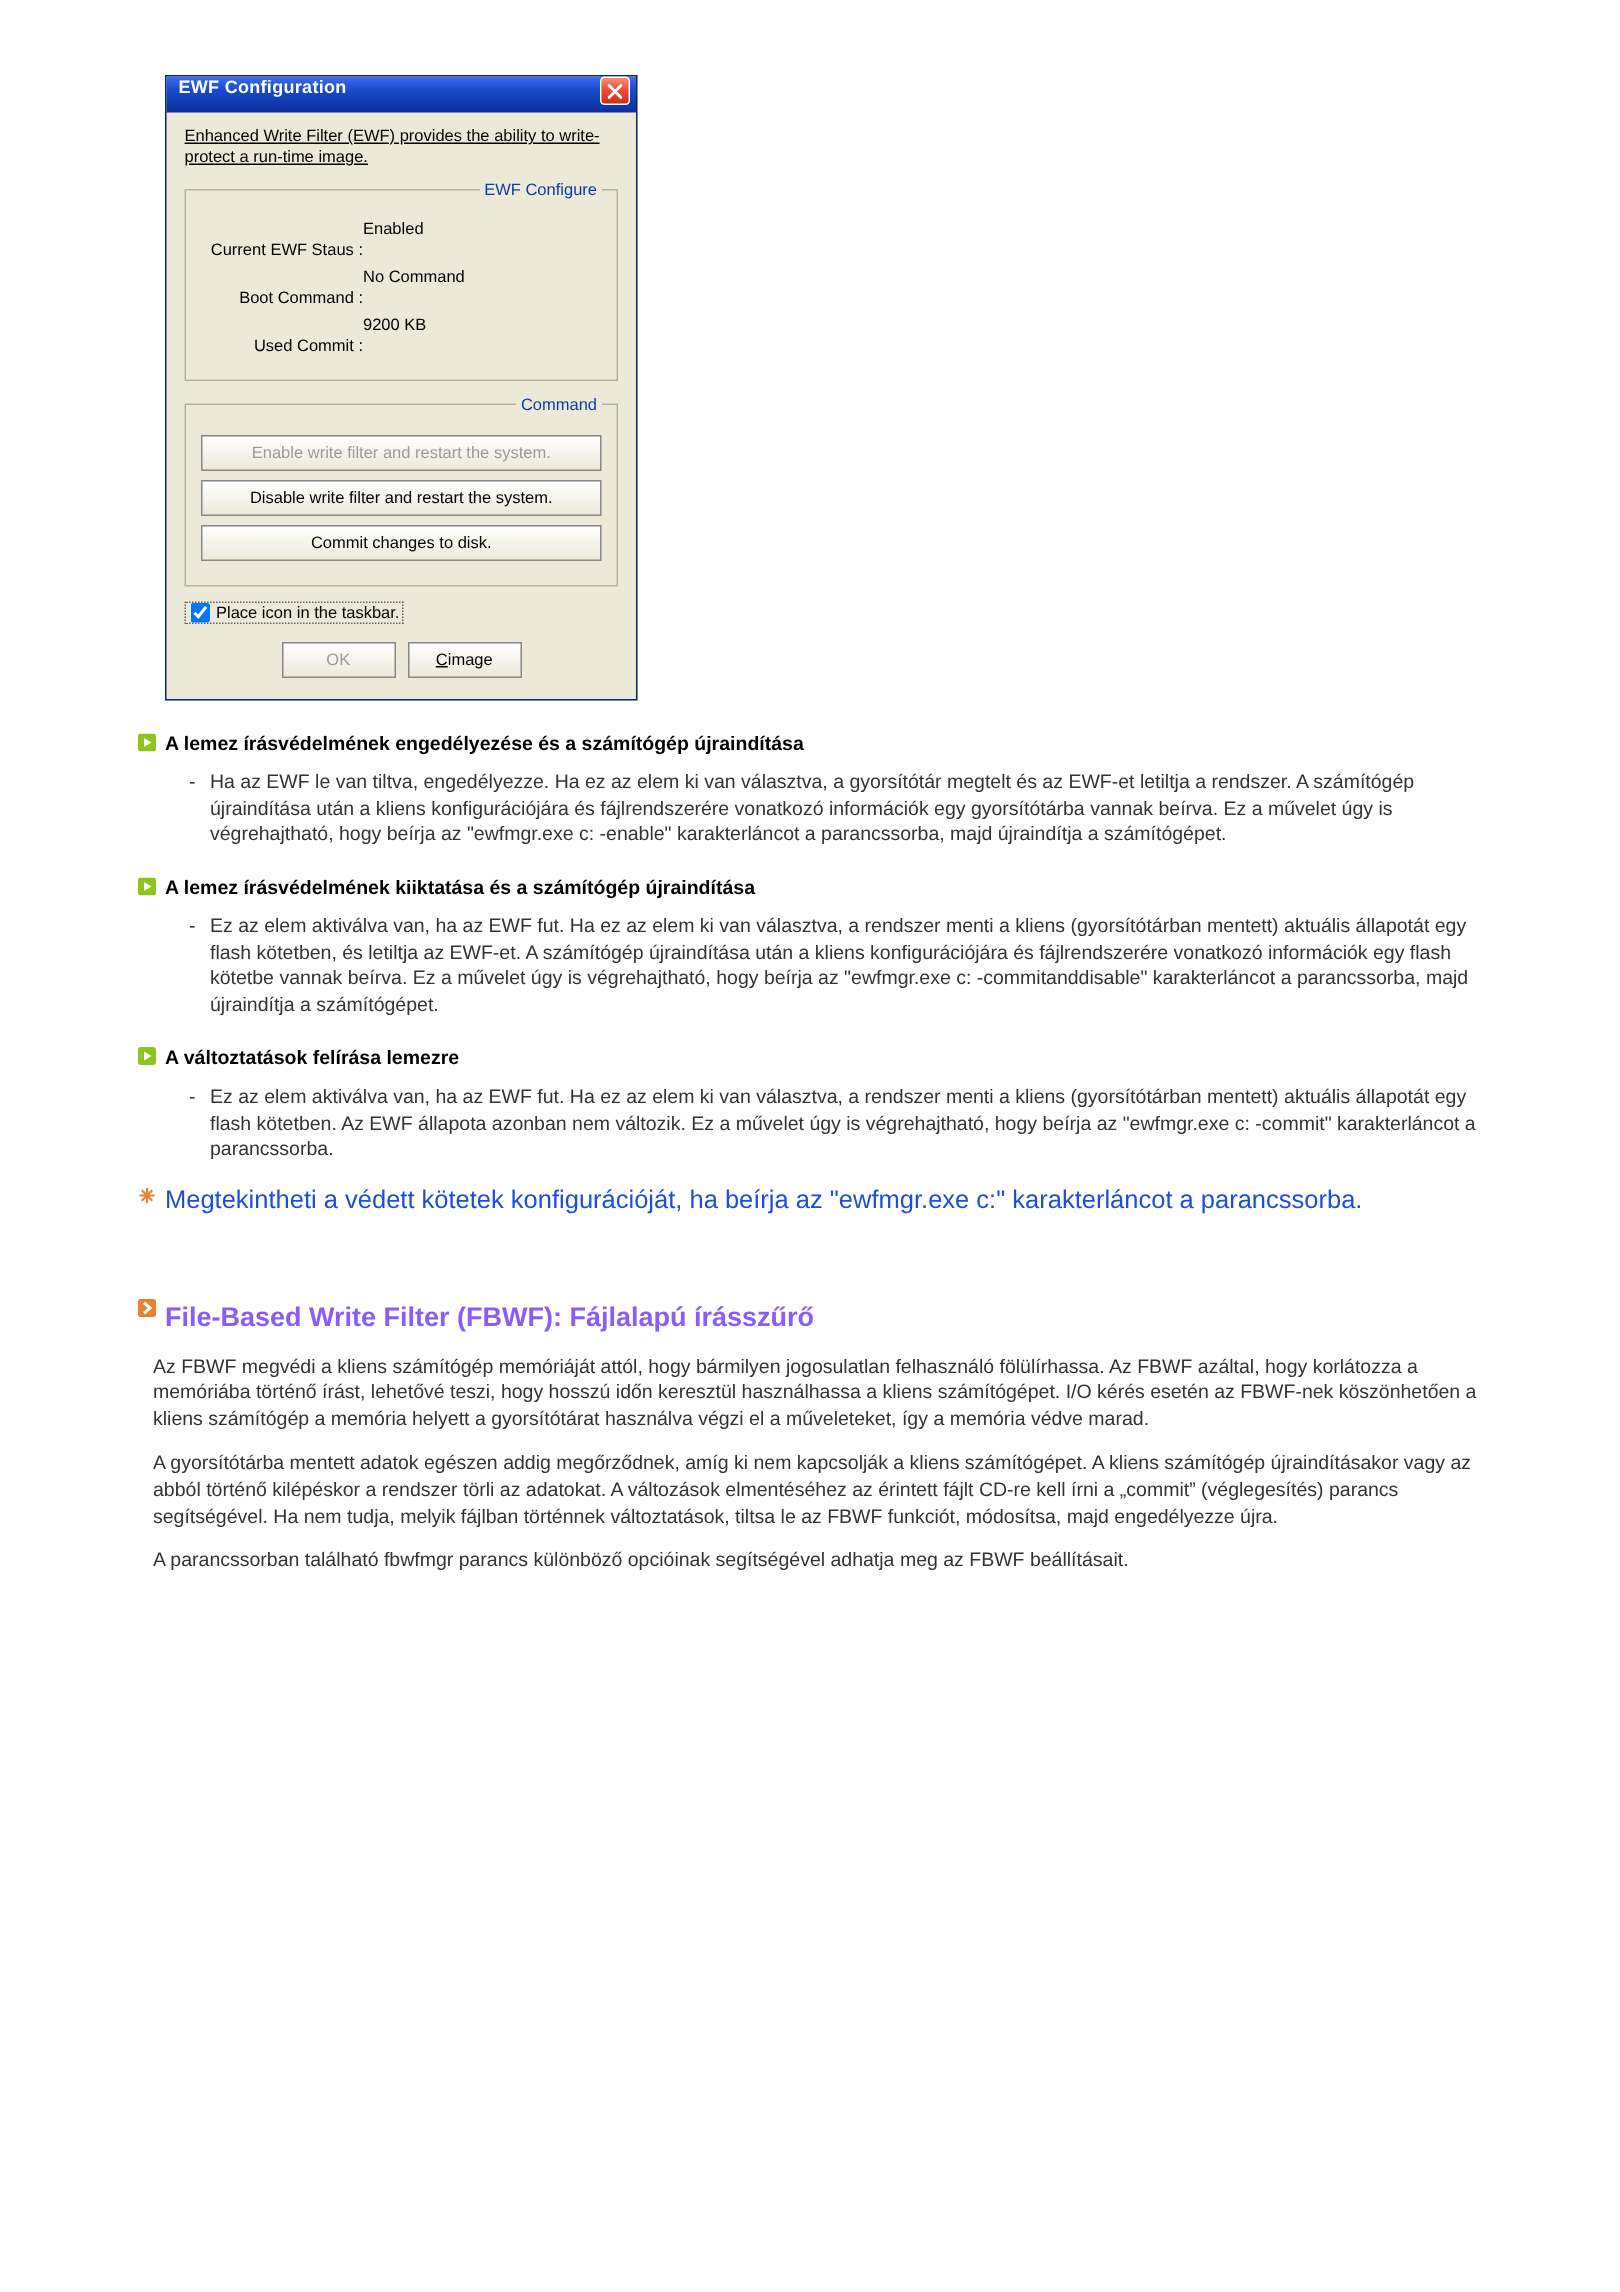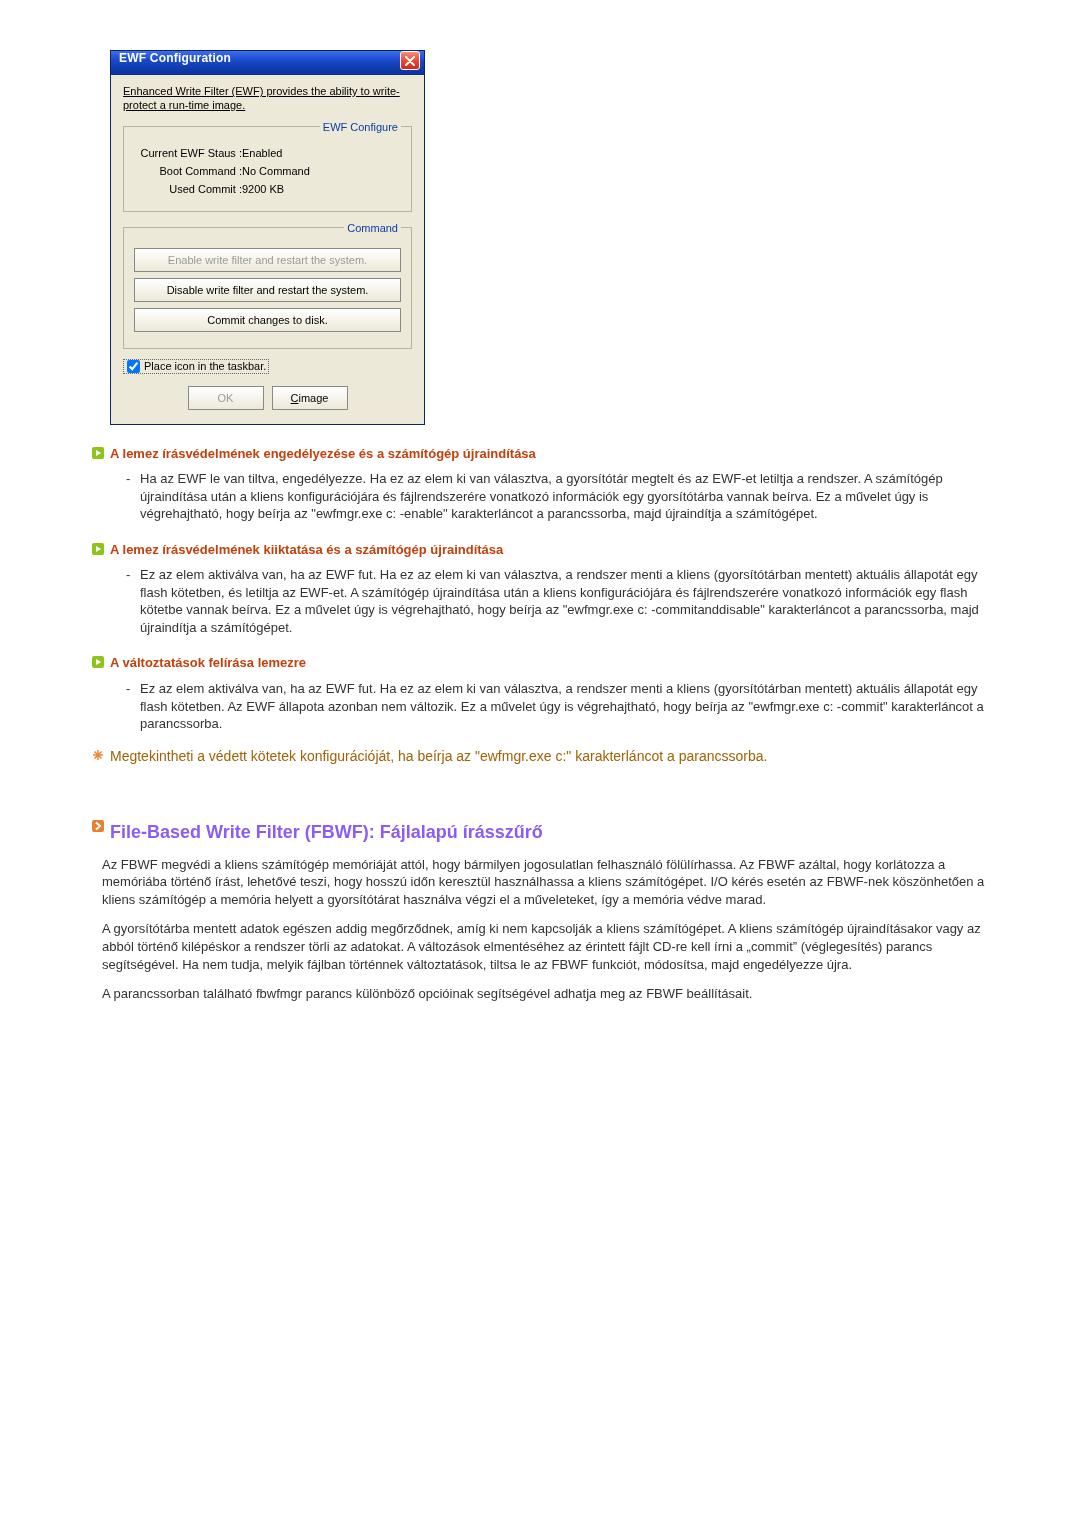--- a/index.html
+++ b/index.html
@@ -70,21 +70,21 @@
   fieldset legend {
     color: #0b3da8;
     font-size: 11px;
     padding: 0 3px;
   }
   .field-row {
     display: flex;
     margin: 6px 0;
     font-size: 11px;
   }
-  .field-label { width: 108px; }
+  .field-label { width: 108px; margin-top: 14px; }
   .field-value { }
   .cmd-btn {
     display: flex;
     align-items: center;
     justify-content: center;
     height: 22px;
     border: 1px solid #888;
     background: linear-gradient(to bottom, #fff, #ece9d8);
     font-size: 11px;
     margin: 6px 0;
@@ -96,21 +96,21 @@
   .checkbox-row {
     display: flex;
     align-items: center;
     font-size: 11px;
     margin: 4px 0 12px 0;
   }
   .checkbox-row .box-outline {
     border: 1px dotted #666;
     padding: 0 2px;
     display: inline-flex;
-    align-items: center;
+    align-items: flex-end;
   }
   .checkbox-row input {
     margin: 0 4px 0 1px;
     width: 13px; height: 13px;
   }
   .dlg-buttons {
     display: flex;
     justify-content: center;
     gap: 8px;
     margin-bottom: 4px;
@@ -140,21 +140,21 @@
     align-items: flex-start;
     gap: 6px;
     margin: 18px 0 8px 0;
   }
   .sec-h .bullet-green {
     flex: 0 0 auto;
     margin-top: 2px;
   }
   .sec-h-title {
     font-weight: bold;
-    color: #c2410c;
+    color: #000000;
   }
   .sec-h.large .sec-h-title {
     color: #8b5cf6;
     font-size: 18px;
   }
   .list {
     margin: 0 0 0 34px;
     padding: 0;
     list-style: none;
   }
@@ -170,22 +170,22 @@
     top: 0;
     color: #333;
   }
   .note-row {
     display: flex;
     align-items: flex-start;
     gap: 6px;
     margin: 14px 0 6px 0;
   }
   .note-text {
-    color: #a16207;
-    font-size: 14px;
+    color: #1d4ed8;
+    font-size: 17px;
   }
   .asterisk { color: #e8802e; font-size: 12px; line-height: 1.2; margin-top: 2px; }
   .plain-p {
     margin: 12px 0 0 10px;
   }
   svg.bullet-green { width: 12px; height: 12px; }
   svg.bullet-chev  { width: 12px; height: 12px; }
 </style>
 </head>
 <body>

